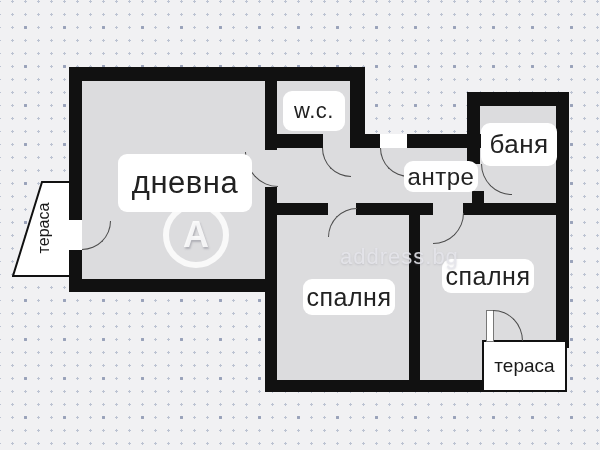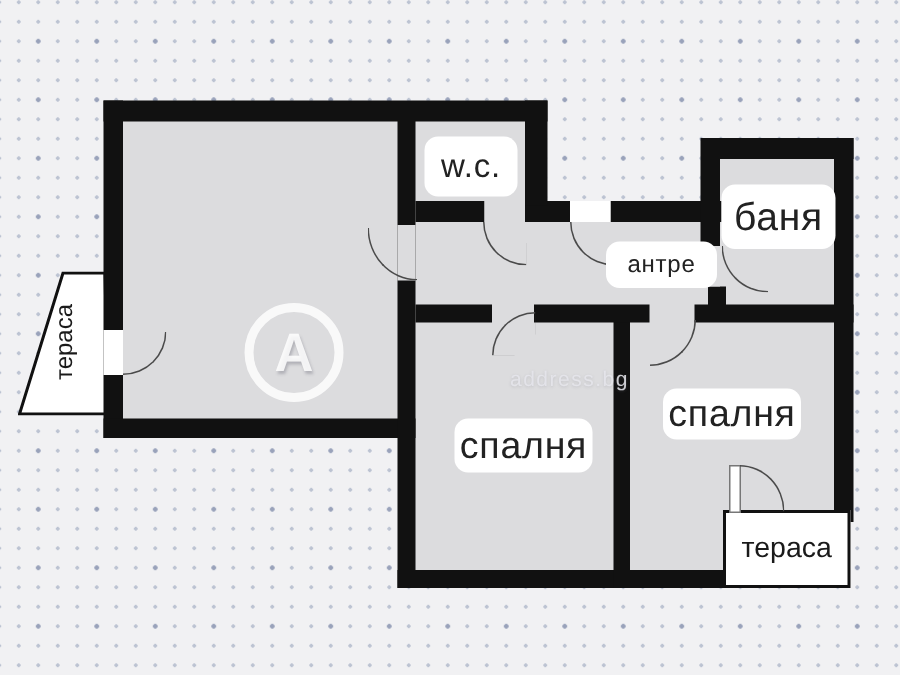--- a/index.html
+++ b/index.html
@@ -44,21 +44,21 @@
     color:rgba(255,255,255,.85);font-size:36px;font-weight:bold;
     text-shadow:1px 2px 2px rgba(80,80,95,.30);
   }
   .wm-brand{
     left:236px;top:190px;width:210px;height:52px;
     color:rgba(255,255,255,.80);font-size:54px;font-weight:bold;letter-spacing:3px;
     text-shadow:1px 3px 3px rgba(80,80,95,.35);
     display:flex;align-items:center;
   }
   .wm-site{
-    left:340px;top:244px;color:rgba(230,230,236,.88);font-size:14px;
+    left:340px;top:244px;color:rgba(230,230,236,.88);font-size:22px;
     letter-spacing:1px;text-shadow:0 1px 2px rgba(120,120,130,.25);
   }
   svg.tz{position:absolute;left:12px;top:181px;}
 </style>
 </head>
 <body>
 
 <div id="canvas">
 
   <div class="floor" style="left:76px;top:74px;width:196px;height:212px;"></div>
@@ -104,27 +104,30 @@
   <div class="arc arc-bl" style="left:481px;top:164px;width:30px;height:30px;"></div>
   <div class="arc arc-tl" style="left:328px;top:208px;width:28px;height:28px;"></div>
   <div class="arc arc-br" style="left:433px;top:213px;width:30px;height:30px;"></div>
 
   <div class="terrace-box" style="left:482px;top:340px;width:81px;height:48px;font-size:19px;">
     <span>тераса</span>
   </div>
   <div class="leaf" style="left:486px;top:310px;width:6px;height:30px;"></div>
   <div class="arc arc-tr" style="left:493px;top:310px;width:29px;height:30px;"></div>
 
+  <div class="pill" style="left:118px;top:154px;width:134px;height:58px;font-size:31px;">
+    <span>дневна</span>
+  </div>
   <div class="pill" style="left:283px;top:91px;width:62px;height:40px;font-size:22px;">
     <span>w.c.</span>
   </div>
   <div class="pill" style="left:481px;top:123px;width:76px;height:43px;font-size:26px;">
     <span>баня</span>
   </div>
-  <div class="pill" style="left:404px;top:161px;width:74px;height:31px;font-size:16px;">
+  <div class="pill" style="left:404px;top:161px;width:74px;height:31px;font-size:24px;">
     <span>антре</span>
   </div>
   <div class="pill" style="left:303px;top:279px;width:92px;height:36px;font-size:25px;">
     <span>спалня</span>
   </div>
   <div class="pill" style="left:442px;top:259px;width:92px;height:34px;font-size:25px;">
     <span>спалня</span>
   </div>
 
   <div class="wm wm-circle">

